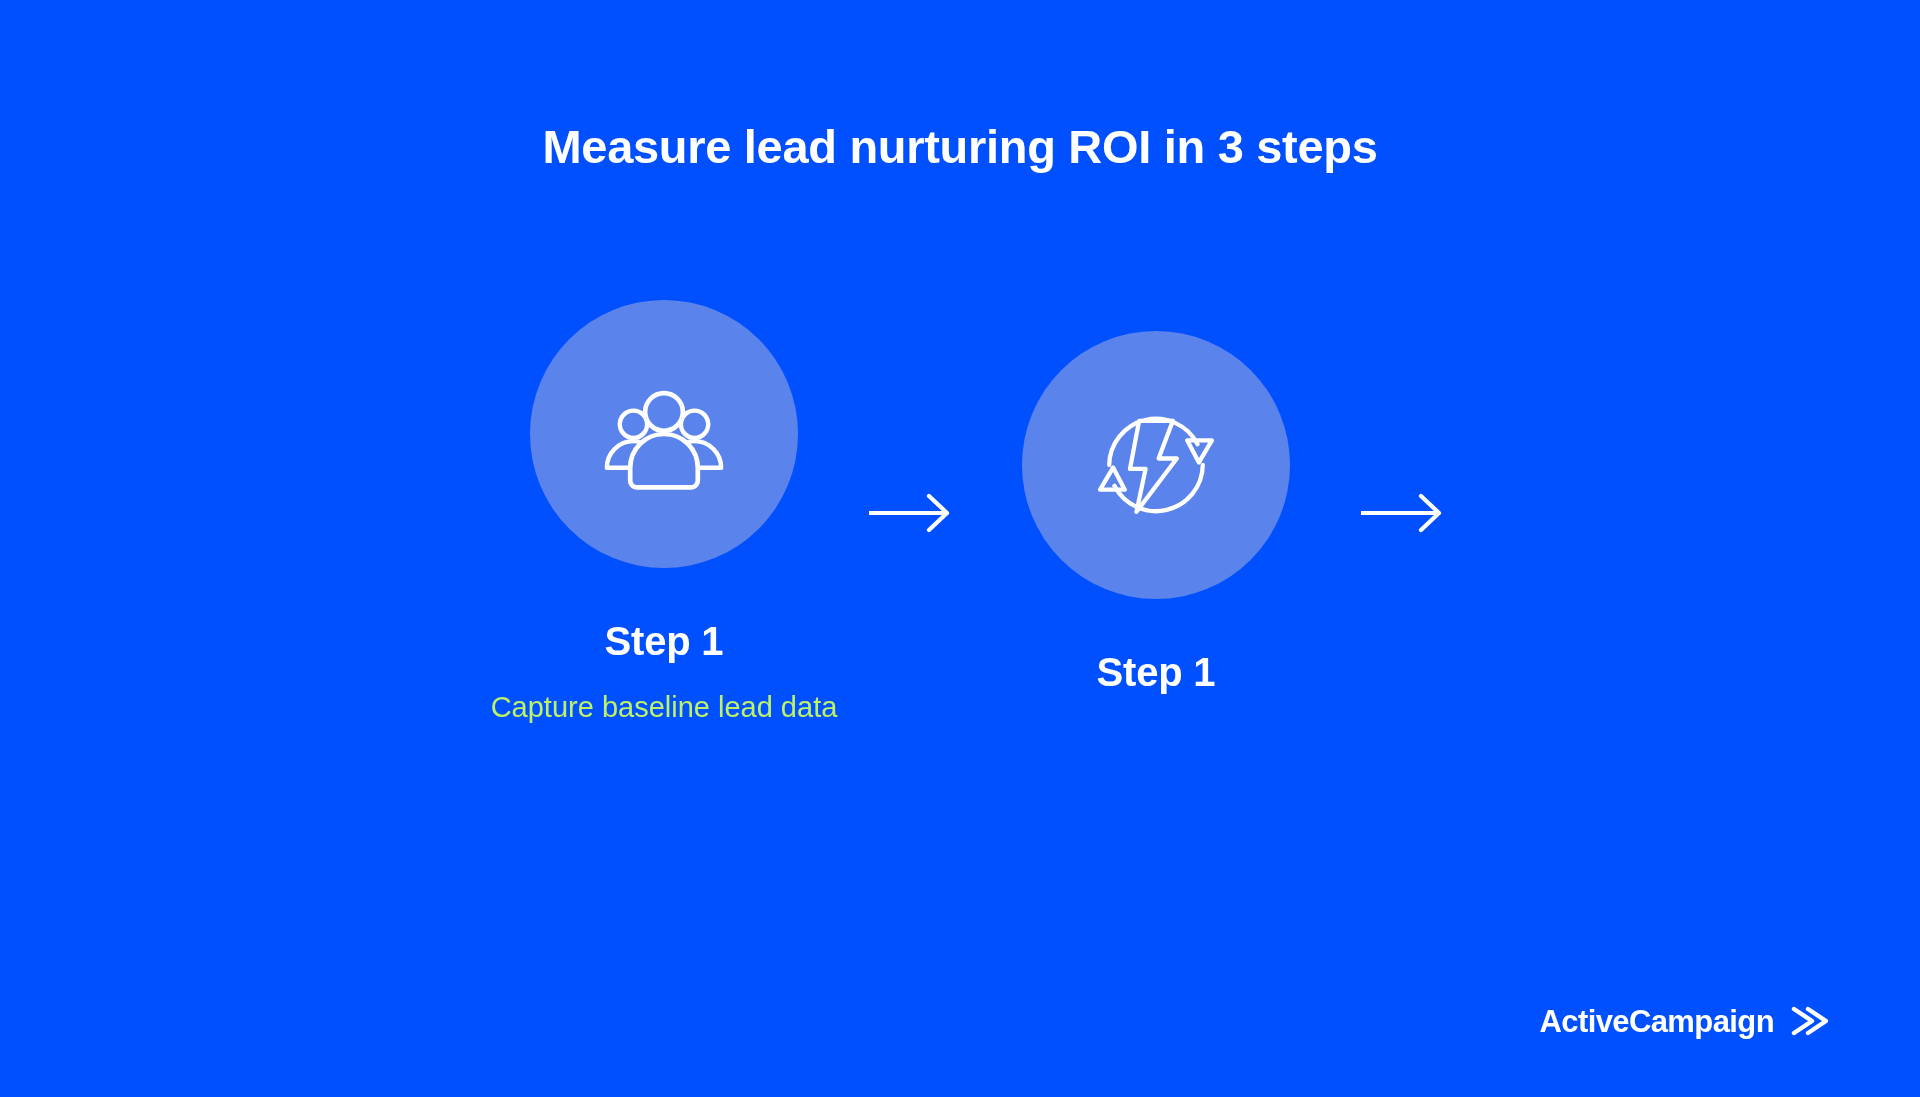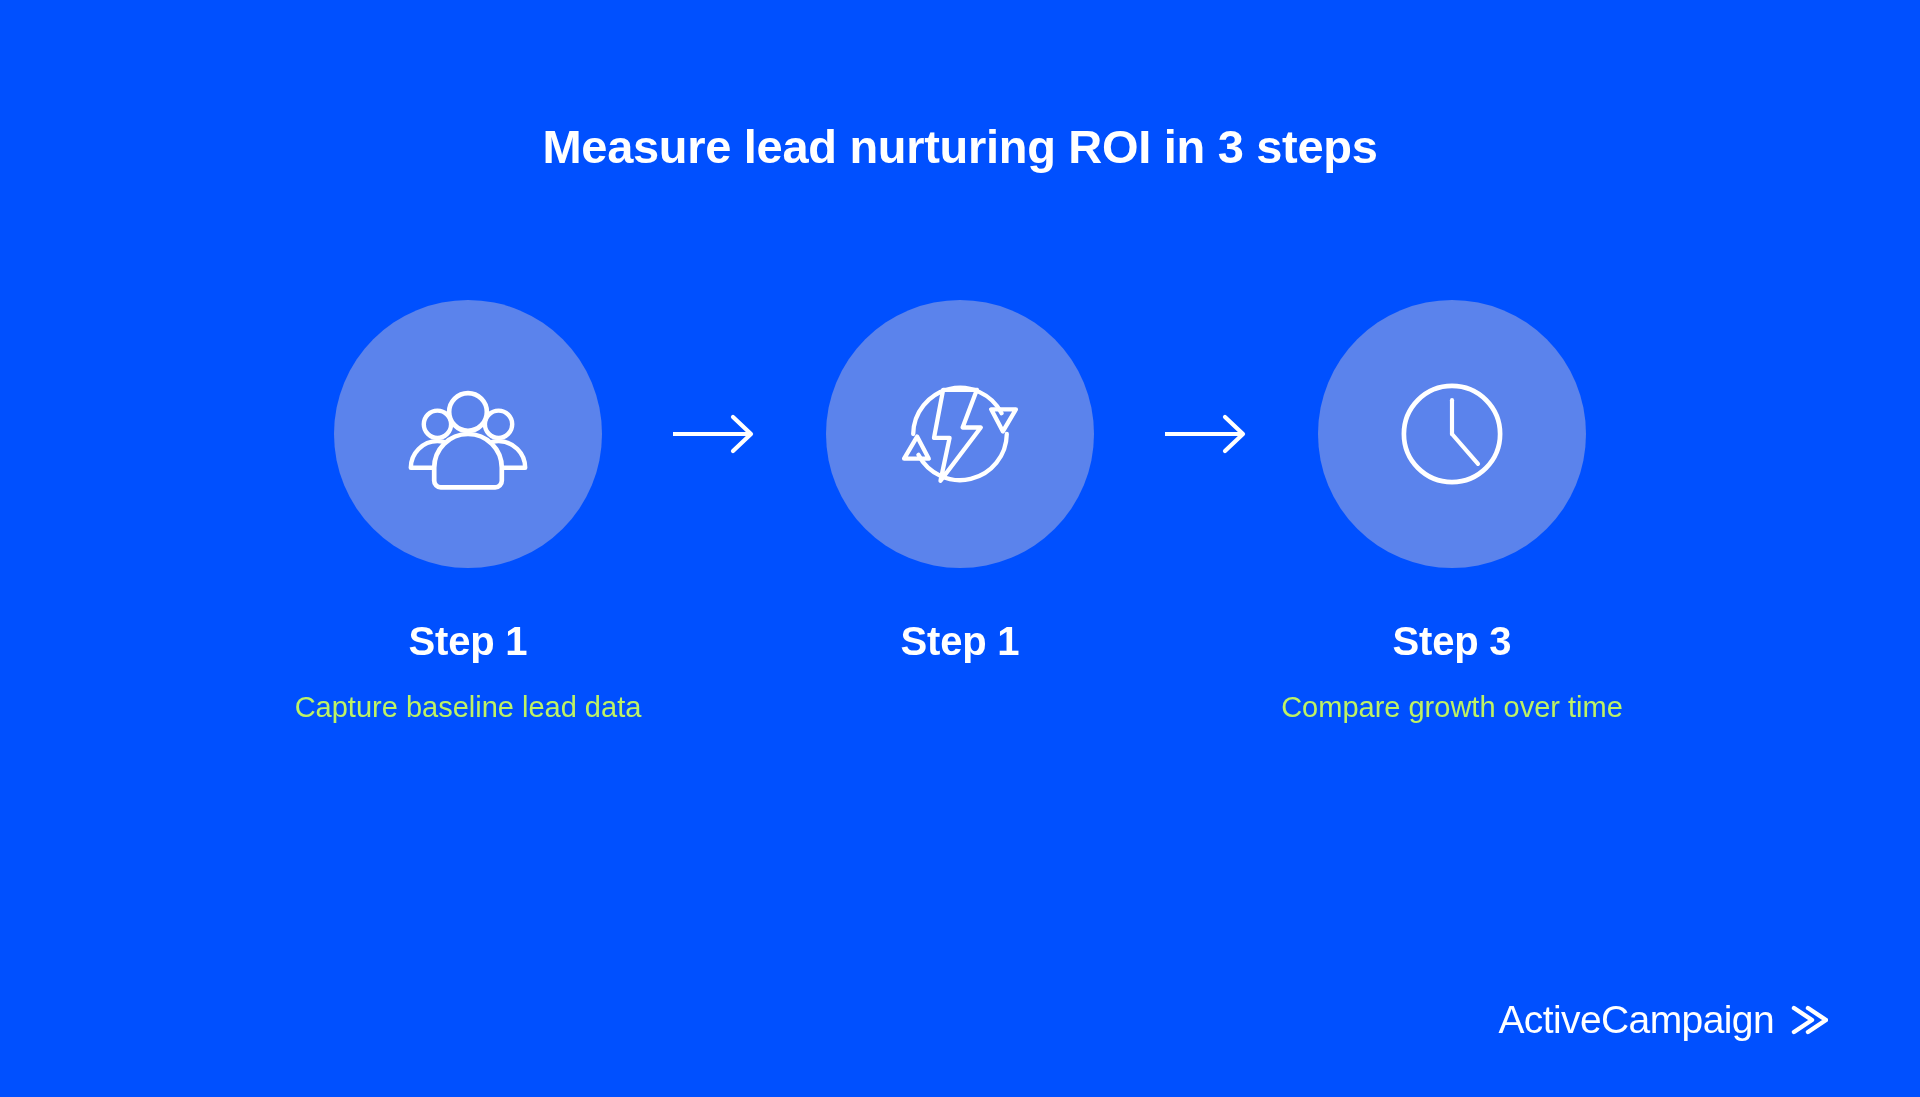--- a/index.html
+++ b/index.html
@@ -37,21 +37,21 @@
   }
 
   
   .steps-row {
     position: absolute;
     top: 300px;
     left: 0;
     width: 1920px;
     display: flex;
     flex-direction: row;
-    align-items: flex-start;
+    align-items: center;
     justify-content: center;
   }
   .step {
     width: 392px;
     display: flex;
     flex-direction: column;
     align-items: center;
   }
   .step-circle {
     width: 268px;
@@ -101,22 +101,22 @@
   .brand-logo {
     position: absolute;
     right: 92px;
     bottom: 58px;
     display: flex;
     align-items: center;
     gap: 14px;
   }
   .brand-wordmark {
     color: #FFFFFF;
-    font-size: 39px;
-    font-weight: normal;
+    font-size: 31px;
+    font-weight: bold;
     letter-spacing: -0.6px;
     line-height: 1;
     white-space: nowrap;
   }
   .brand-mark { display: block; }
 </style>
 </head>
 <body>
 
 <div class="canvas">
@@ -168,31 +168,20 @@
       <div class="step-label">Step 1</div>
     </div>
 
     <div class="connector">
       <svg width="86" height="46" viewBox="0 0 86 46">
         <line x1="2" y1="23" x2="78" y2="23" stroke="#FFFFFF" stroke-width="4.2" stroke-linecap="butt"></line>
         <polyline points="62,6 80,23 62,40" fill="none" stroke="#FFFFFF" stroke-width="4.2" stroke-linecap="round" stroke-linejoin="round"></polyline>
       </svg>
     </div>
 
-    <div class="step">
-      <div class="step-circle">
-        <svg class="step-icon" viewBox="0 0 100 100">
-          <circle cx="50" cy="50" r="37" fill="none" stroke="#FFFFFF" stroke-width="3.6"></circle>
-          <line x1="50" y1="24" x2="50" y2="50" stroke="#FFFFFF" stroke-width="3.2" stroke-linecap="round"></line>
-          <line x1="50" y1="50" x2="70" y2="73" stroke="#FFFFFF" stroke-width="3.2" stroke-linecap="round"></line>
-        </svg>
-      </div>
-      <div class="step-label">Step 3</div>
-      <div class="step-desc">Compare growth over time</div>
-    </div>
 
   </div>
 
   <div class="brand-logo">
     <span class="brand-wordmark">ActiveCampaign</span>
     <svg class="brand-mark" width="40" height="36" viewBox="0 0 40 36">
       <polyline points="6,6 24,18 6,30" fill="none" stroke="#FFFFFF" stroke-width="4.4" stroke-linecap="round" stroke-linejoin="round"></polyline>
       <polyline points="20,6 38,18 20,30" fill="none" stroke="#FFFFFF" stroke-width="4.4" stroke-linecap="round" stroke-linejoin="round"></polyline>
     </svg>
   </div>

